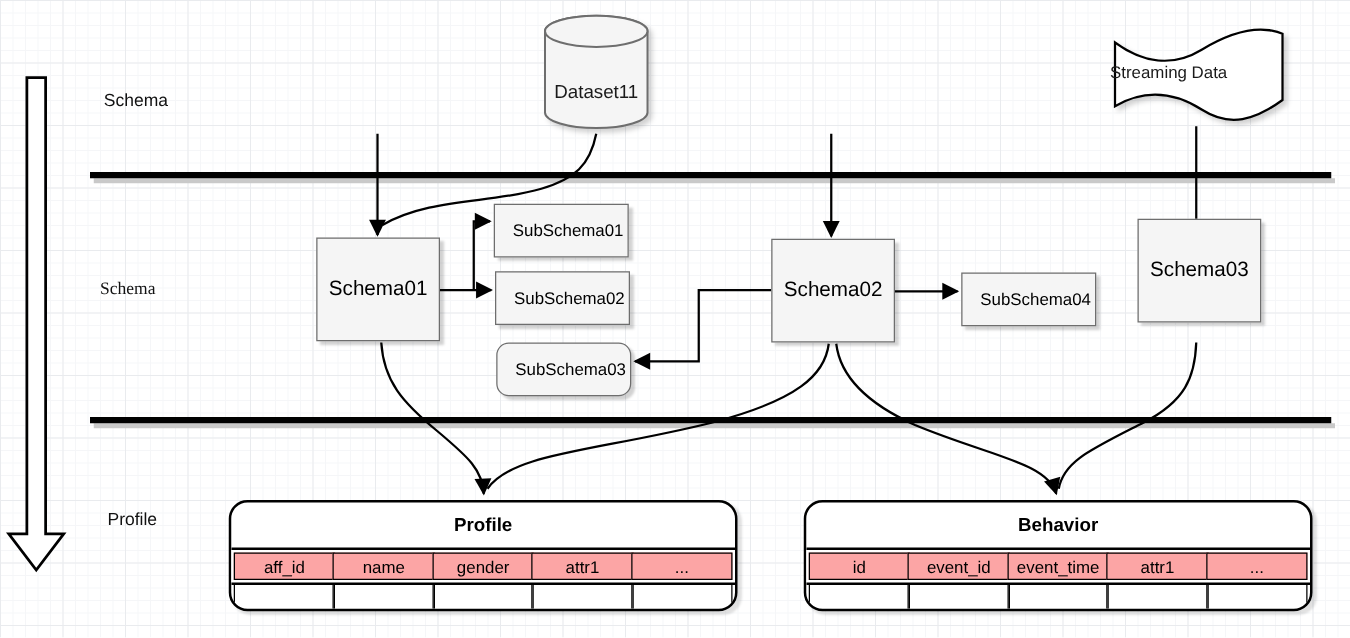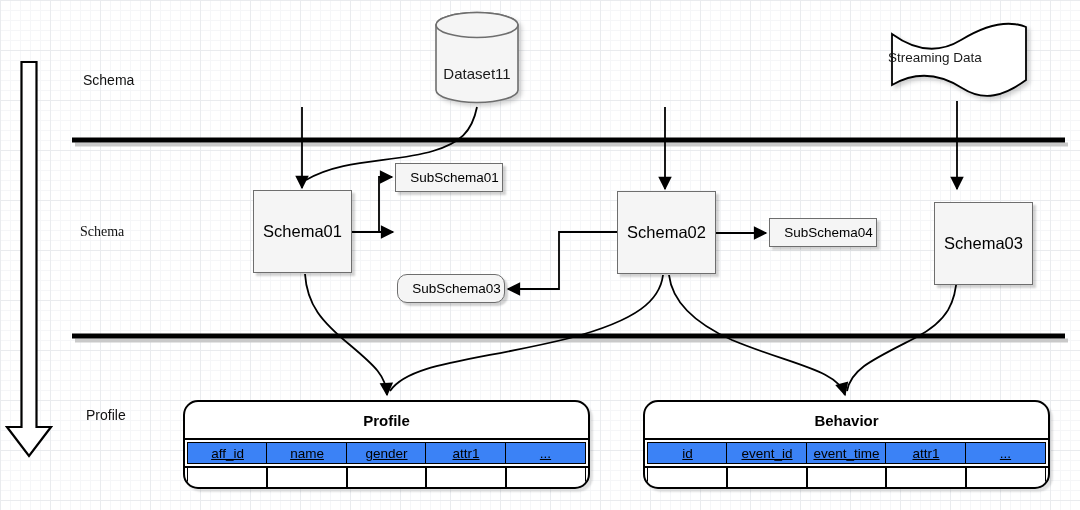--- a/index.html
+++ b/index.html
@@ -28,39 +28,39 @@
   .flag .node-label{position:absolute; left:0; top:36px; width:100%; text-align:left; font-size:13.5px;}
 
   
   .schema-box{
     position:absolute; width:99px; height:83px; box-sizing:border-box;
     background:#f5f5f5; border:1.6px solid #6e6e6e;
     box-shadow:3px 3px 2px rgba(0,0,0,0.18);
     display:flex; align-items:center; justify-content:center; font-size:16.5px;
   }
   .subschema-box{
-    position:absolute; width:108px; height:29px; box-sizing:border-box;
+    position:absolute; width:108px; height:43px; box-sizing:border-box;
     background:#f5f5f5; border:1.6px solid #6e6e6e;
     box-shadow:3px 3px 2px rgba(0,0,0,0.18);
     display:flex; align-items:center; justify-content:center; font-size:13.5px;padding-left:11px;
   }
 
   
   .etable{
     position:absolute; width:407px; height:89px; box-sizing:border-box;
     background:#fff; border:2px solid #000; border-radius:15px;
     box-shadow:3px 3px 2px rgba(0,0,0,0.12);
     display:flex; flex-direction:column; overflow:hidden;
   }
   .t-title{height:36px; display:flex; align-items:center; justify-content:center;
     font-weight:bold; font-size:15px;}
   .t-header{border-top:2px solid #000; border-bottom:2px solid #000;
     display:flex; padding:2px 2px; height:30px; box-sizing:border-box; background:#fff;}
   .t-header .cell{flex:1; box-sizing:border-box; border:1.6px solid #000; margin-left:-1.6px;
-    display:flex; align-items:center; justify-content:center; font-size:13.5px; background:#3b82f6;text-decoration:underline;}
+    display:flex; align-items:center; justify-content:center; font-size:13.5px; background:#fca5a5;}
   .t-header .cell:first-child{margin-left:0;}
   .t-empty{flex:1; display:flex; padding:0 2px;}
   .t-empty .cell{flex:1; box-sizing:border-box; border-left:1.6px solid #000; border-right:1.6px solid #000; margin-left:-1.6px;}
   .t-empty .cell:first-child{margin-left:0;}
 
   .overlay{position:absolute; left:0; top:0; pointer-events:none;}
 </style>
 </head>
 <body>
 
@@ -124,26 +124,29 @@
     </svg>
     <div class="node-label">Streaming Data</div>
   </div>
 
   <div class="schema-box" style="left:253px; top:190px;">
     <span>Schema01</span>
   </div>
   <div class="schema-box" style="left:617px; top:191px;">
     <span>Schema02</span>
   </div>
-  <div class="schema-box" style="left:910px; top:202px;margin-left:24px;">
+  <div class="schema-box" style="left:910px; top:175px;">
     <span>Schema03</span>
   </div>
 
   <div class="subschema-box" style="left:395px; top:163px;">
     <span>SubSchema01</span>
+  </div>
+  <div class="subschema-box" style="left:396px; top:217px;">
+    <span>SubSchema02</span>
   </div>
   <div class="subschema-box" style="left:397px; top:274px;border-radius:10px;">
     <span>SubSchema03</span>
   </div>
   <div class="subschema-box" style="left:769px; top:218px;">
     <span>SubSchema04</span>
   </div>
 
   <div class="etable" style="left:183px; top:400px;">
     <div class="t-title">Profile</div>

